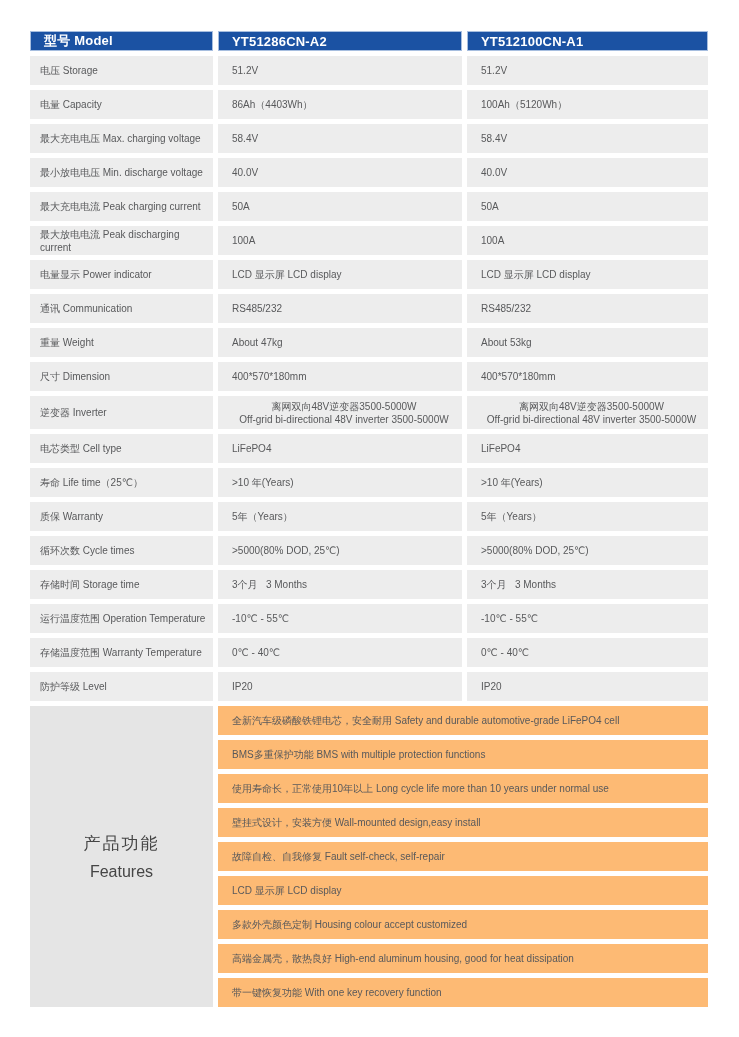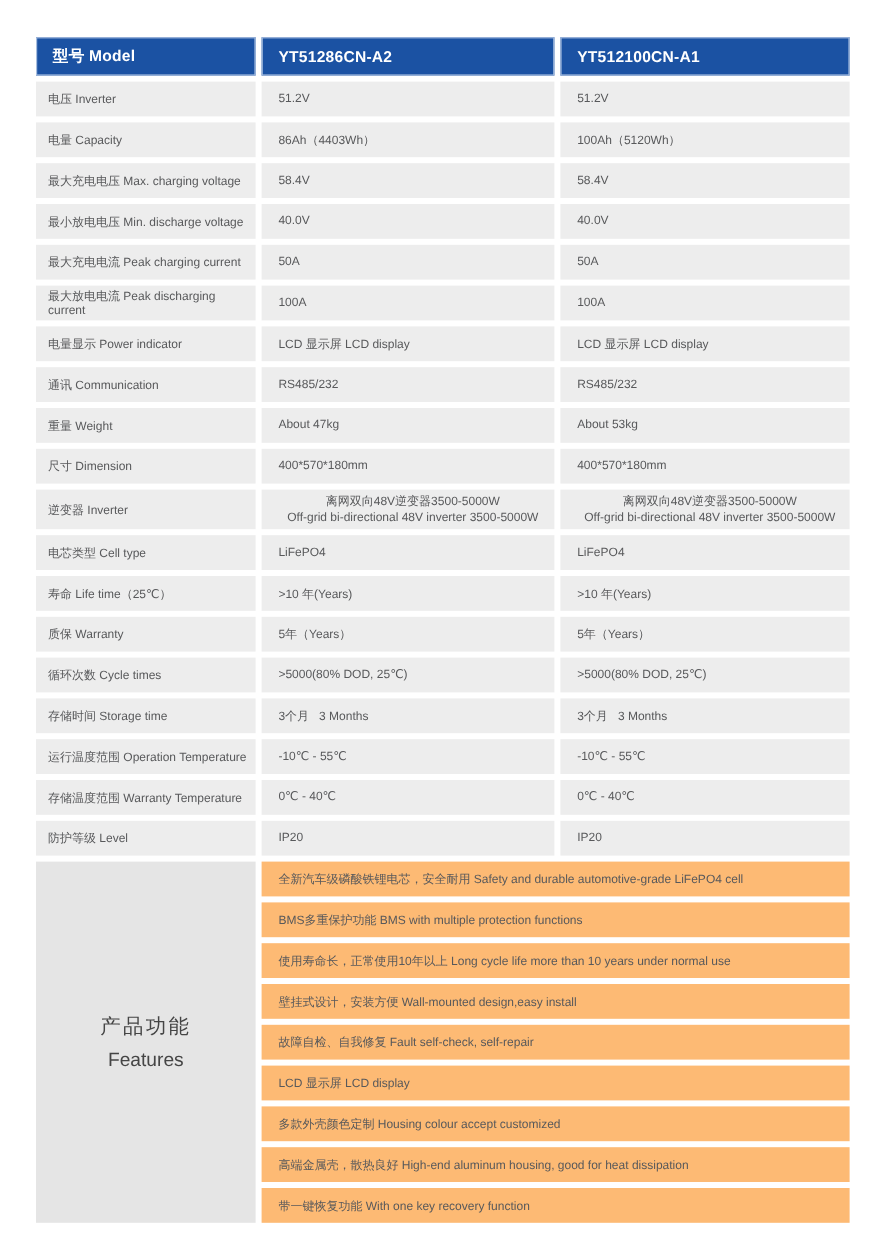--- a/index.html
+++ b/index.html
@@ -21,21 +21,21 @@
     column-gap: 5px;
     margin-bottom: 5px;
   }
   
   .grid-row.header .cell {
     background: #1b52a3;
     border: 1px solid #a7bedf;
     color: #ffffff;
     font-size: 13px;
     font-weight: bold;
-    height: 32px;
+    height: 20px;
     display: flex;
     align-items: center;
     padding-left: 13px;
     letter-spacing: 0.2px;
   }
   
   .grid-row.row .cell {
     background: #ededed;
     color: #58595b;
     font-size: 10px;
@@ -93,21 +93,21 @@
 
 <div class="spec-table">
 
   <div class="grid-row header">
     <div class="cell">型号 Model</div>
     <div class="cell">YT51286CN-A2</div>
     <div class="cell">YT512100CN-A1</div>
   </div>
 
   <div class="grid-row row">
-    <div class="cell label">电压 Inverter</div>
+    <div class="cell label">电压 Storage</div>
     <div class="cell val">51.2V</div>
     <div class="cell val">51.2V</div>
   </div>
   <div class="grid-row row">
     <div class="cell label">电量 Capacity</div>
     <div class="cell val">86Ah（4403Wh）</div>
     <div class="cell val">100Ah（5120Wh）</div>
   </div>
   <div class="grid-row row">
     <div class="cell label">最大充电电压 Max. charging voltage</div>

